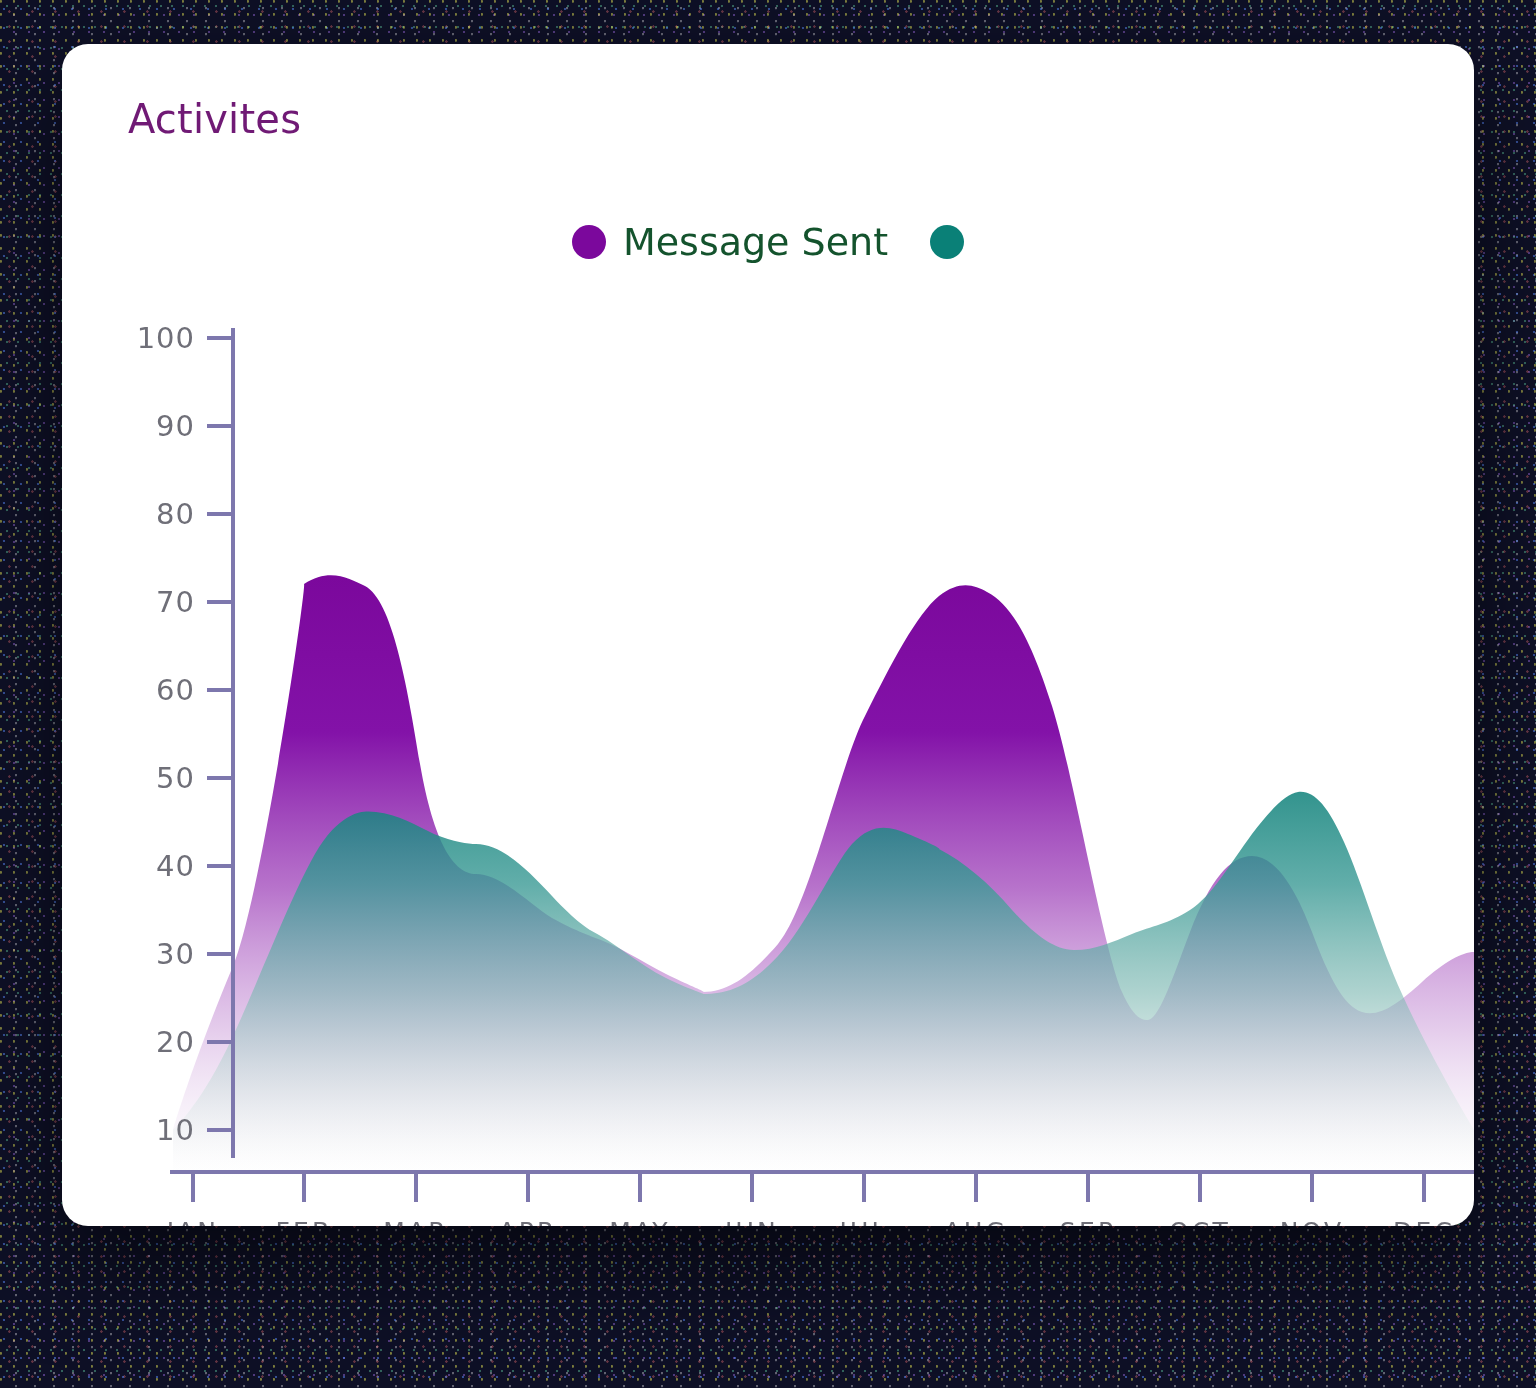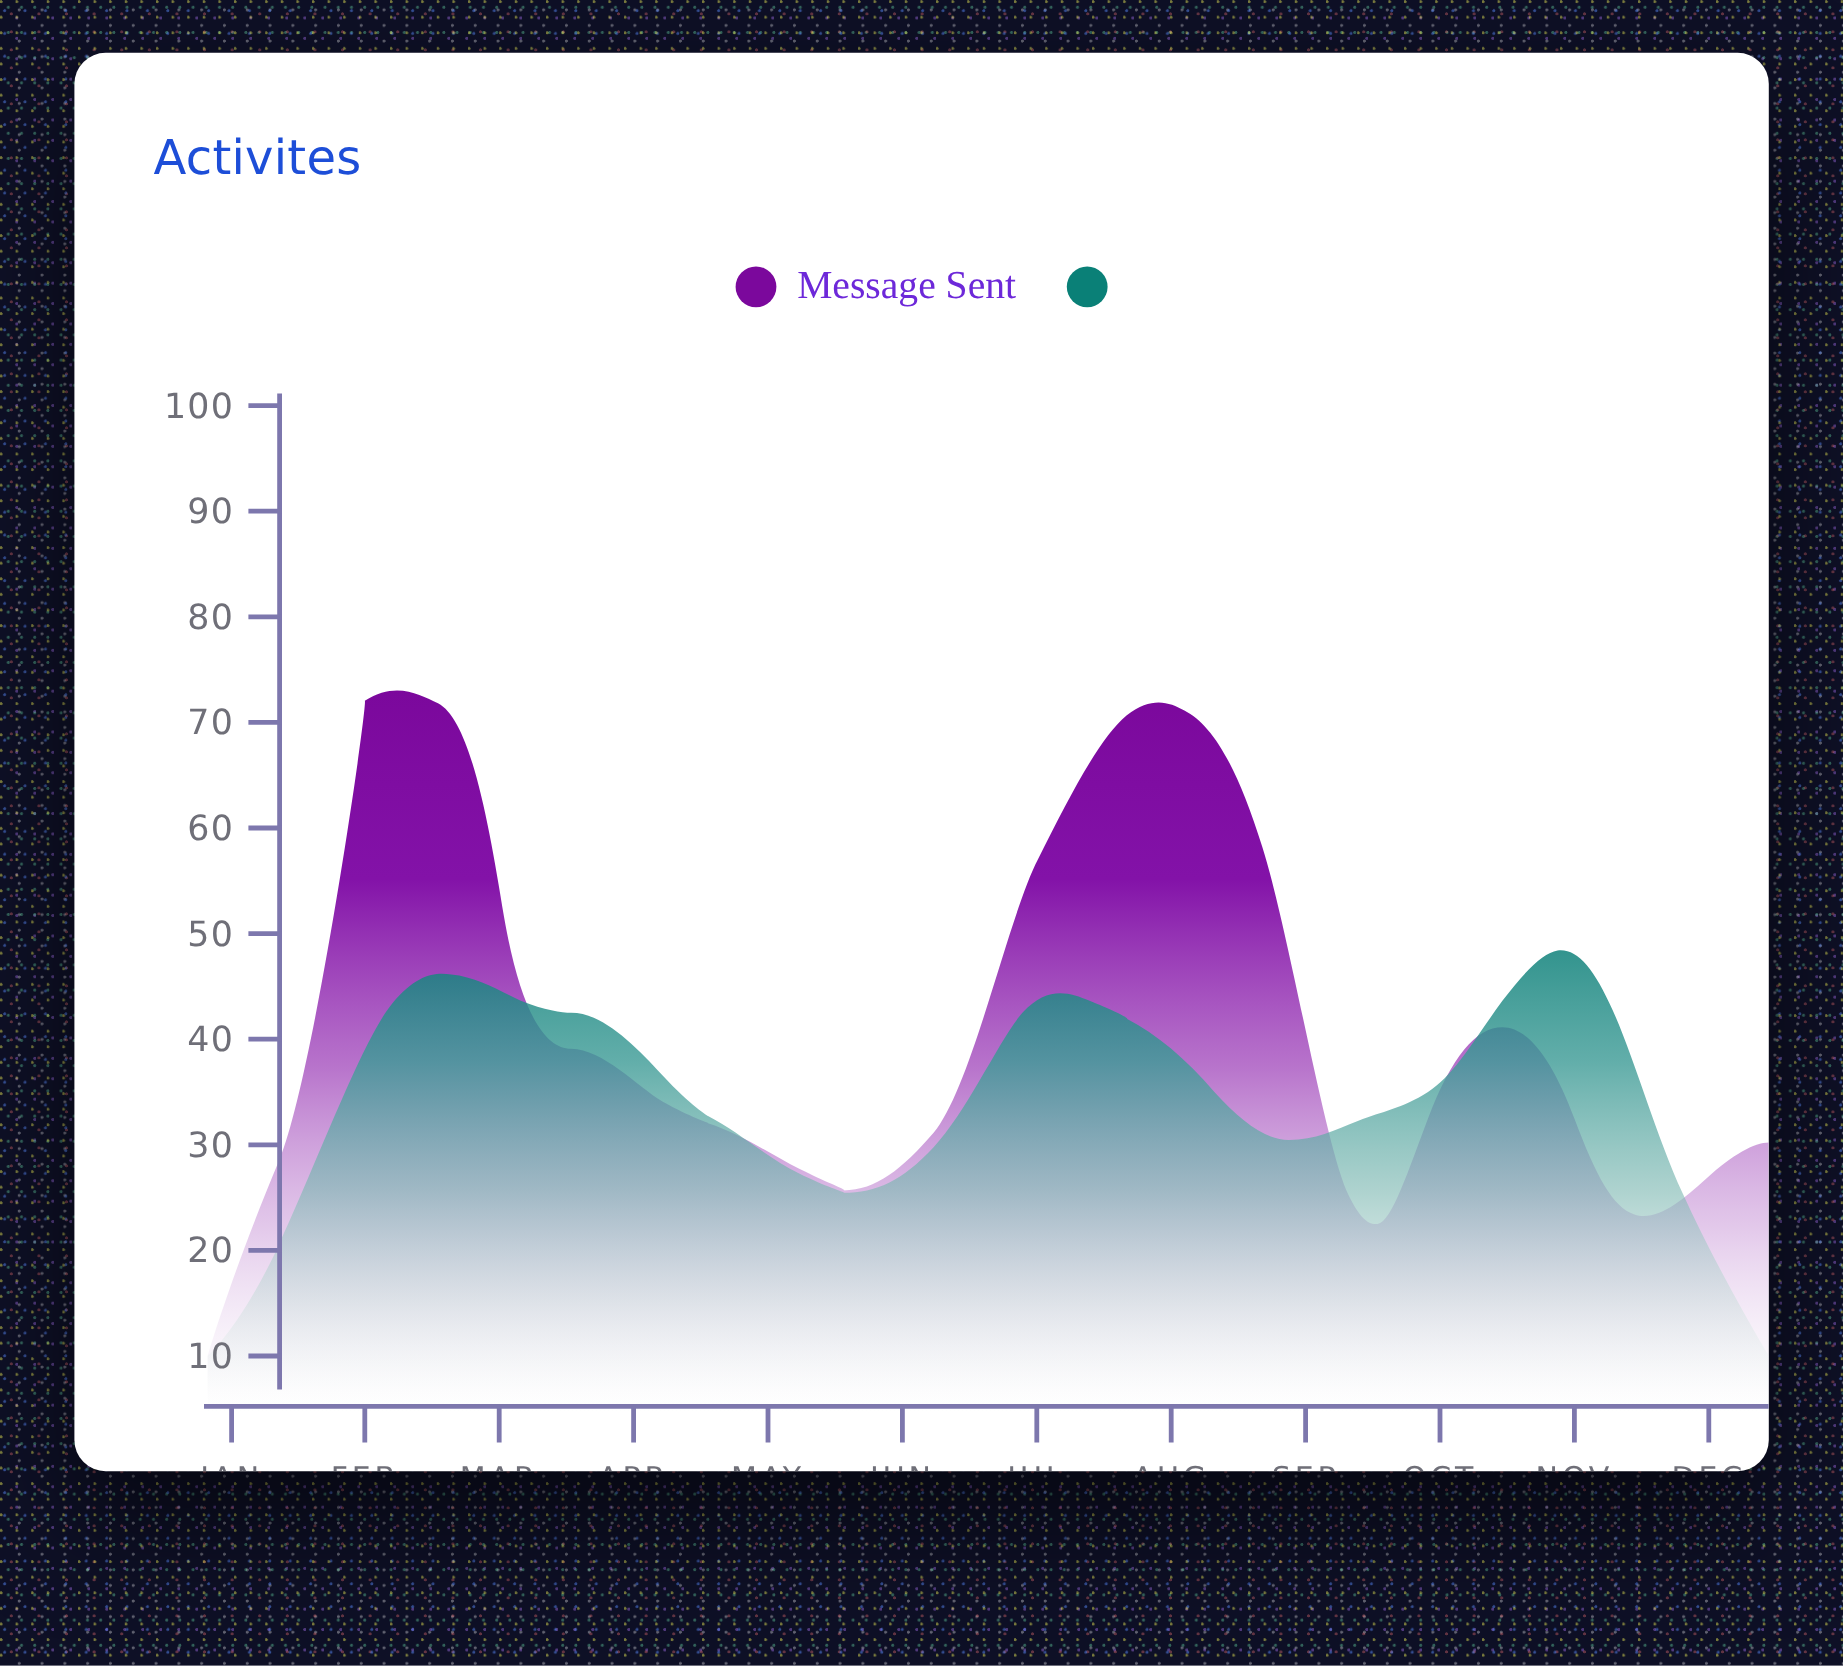--- a/index.html
+++ b/index.html
@@ -27,34 +27,33 @@
     position:absolute;
     left:62px;top:44px;
     width:1412px;height:1182px;
     background:#ffffff;
     border-radius:26px;
     overflow:hidden;
     box-shadow:0 40px 90px rgba(0,0,0,.55);
   }
   #title{
     position:absolute;left:66px;top:52px;
-    font-size:40px;color:#1d4ed8;
+    font-size:40px;color:#701a75;
     font-family:"DejaVu Sans", sans-serif;
     letter-spacing:.2px;
     white-space:nowrap;
-    margin-top:13px;
   }
   #legend{
     position:absolute;left:0;right:0;top:176px;
     display:flex;justify-content:center;align-items:center;
     gap:42px;
   }
   .legend-item{display:flex;align-items:center;gap:17px;}
   .legend-dot{width:34px;height:34px;border-radius:50%;display:block;}
-  .legend-label{font-size:33px;color:#6d28d9;white-space:nowrap;font-family:Liberation Serif, serif;}
+  .legend-label{font-size:38px;color:#14532d;white-space:nowrap;}
   #plot{
     position:absolute;left:0;top:0;width:1412px;height:1182px;
   }
   .axis-line{stroke:#7d77ad;stroke-width:4;stroke-linecap:square;}
   .tick-line{stroke:#7d77ad;stroke-width:4;stroke-linecap:butt;}
   .ytick-label{
     font-family:"DejaVu Sans", sans-serif;
     font-size:29px;fill:#6f6f78;text-anchor:end;letter-spacing:1px;
   }
   .xtick-label{

